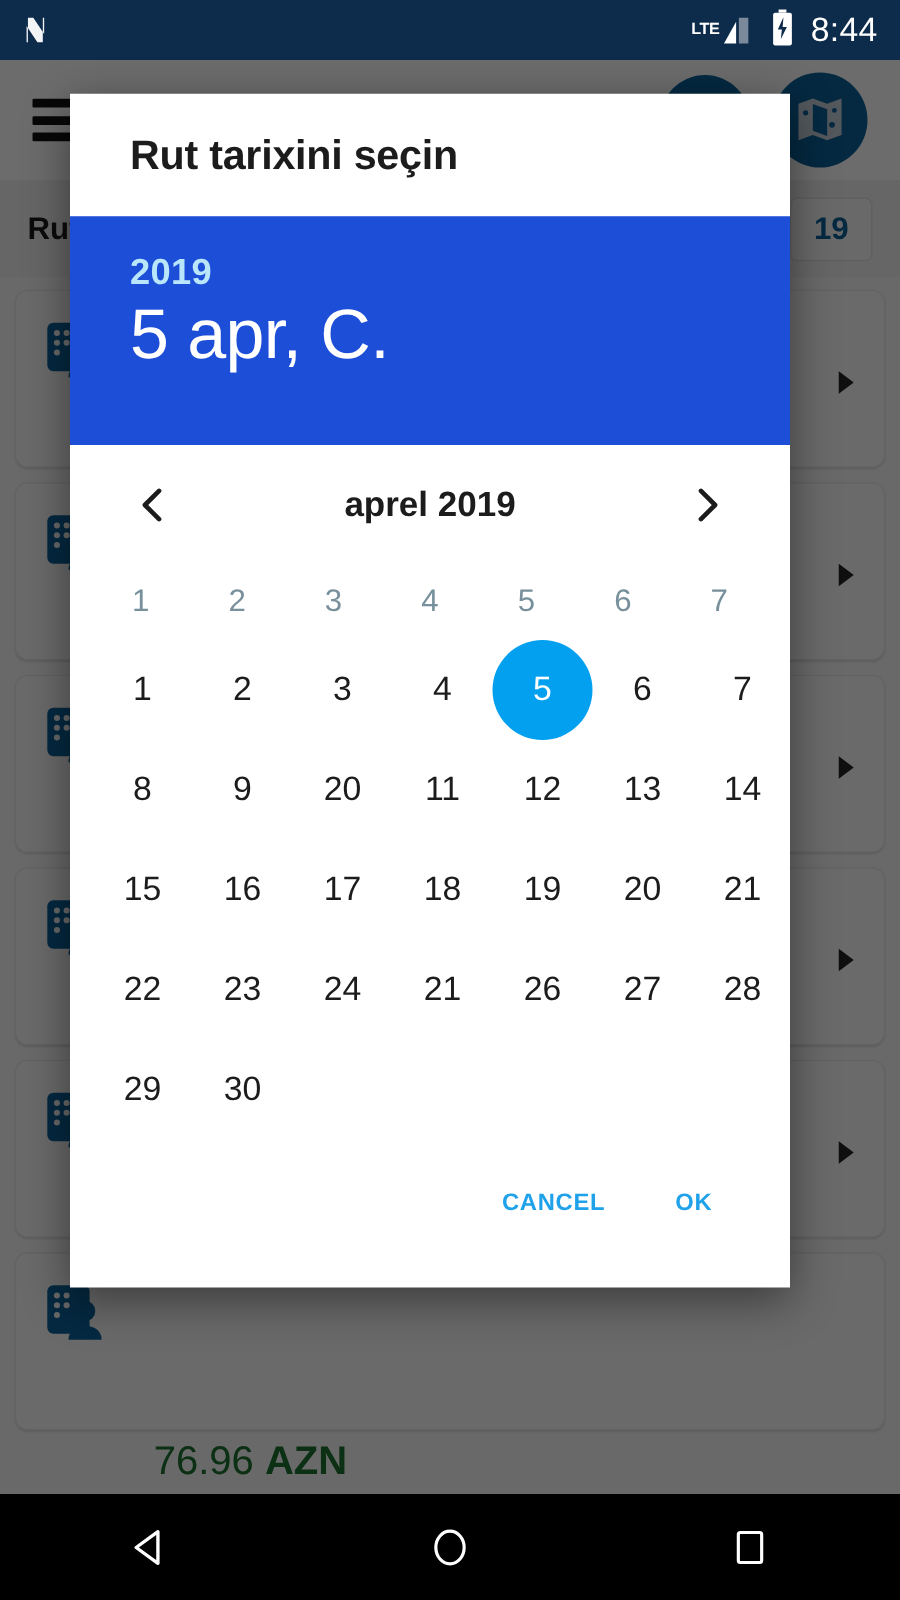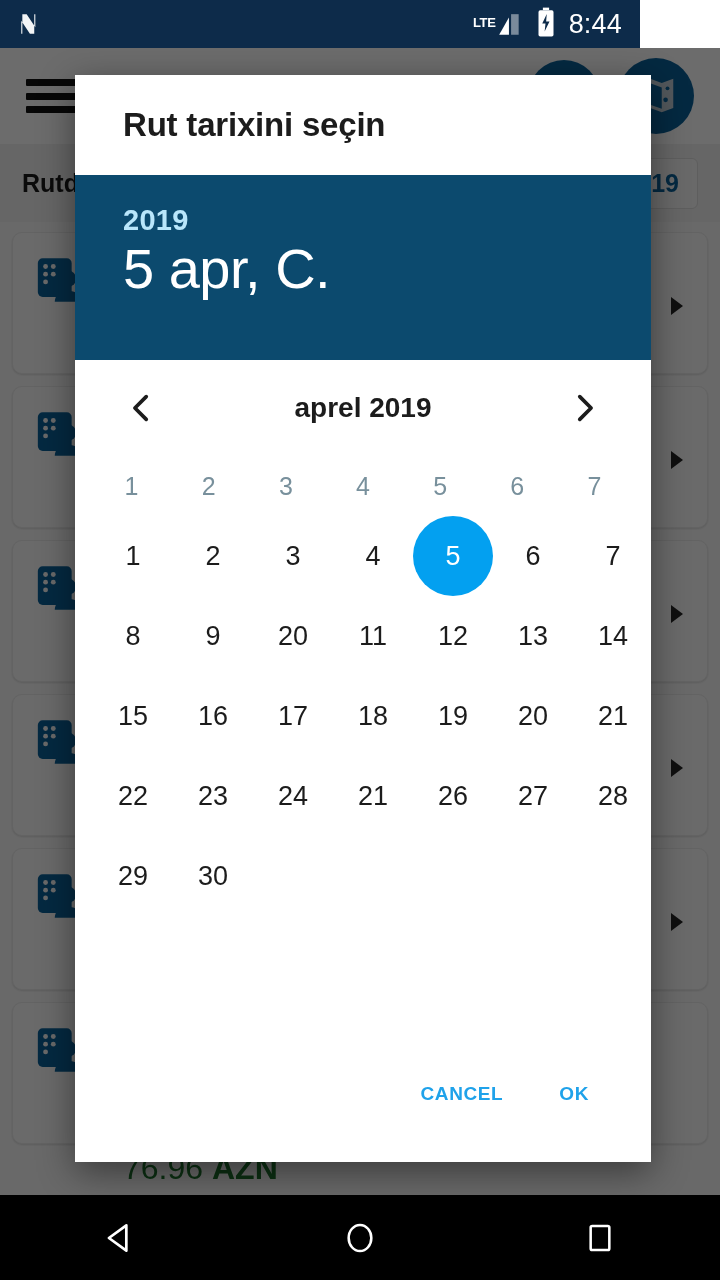--- a/index.html
+++ b/index.html
@@ -15,21 +15,21 @@
     width: 720px;
     height: 1280px;
     background: #ffffff;
     overflow: hidden;
   }
 
   
   #status-bar {
     position: absolute;
     top: 0; left: 0;
-    width: 640px; height: 48px;
+    width: 720px; height: 48px;
     background: #0d2b4a;
     display: flex;
     align-items: center;
     padding: 0 18px;
     z-index: 60;
   }
   #status-left { display: flex; align-items: center; gap: 10px; }
   #status-right {
     margin-left: auto;
     display: flex;
@@ -158,43 +158,43 @@
     position: absolute;
     top: 48px; left: 0;
     width: 720px; height: 1147px;
     background: rgba(0,0,0,0.55);
     z-index: 30;
   }
 
   
   #date-dialog {
     position: absolute;
-    left: 75px;
+    left: 56px;
     top: 75px;
     width: 576px;
-    height: 1087px;
+    height: 955px;
     background: #ffffff;
     z-index: 40;
     box-shadow: 0 10px 34px rgba(0,0,0,0.45);
     display: flex;
     flex-direction: column;
     overflow: hidden;
   }
   #dialog-title {
     height: 100px;
     display: flex;
     align-items: center;
     padding: 0 48px;
     font-size: 33px;
     font-weight: bold;
     color: #1c1c1c;
     letter-spacing: -0.2px;
   }
   #dialog-header {
-    background: #0c4a6e;
+    background: #1d4ed8;
     padding: 30px 48px 34px 48px;
     height: 185px;
   }
   #header-year {
     color: #b9e6fb;
     font-size: 29px;
     font-weight: bold;
     letter-spacing: 0.3px;
     line-height: 1.1;
   }

